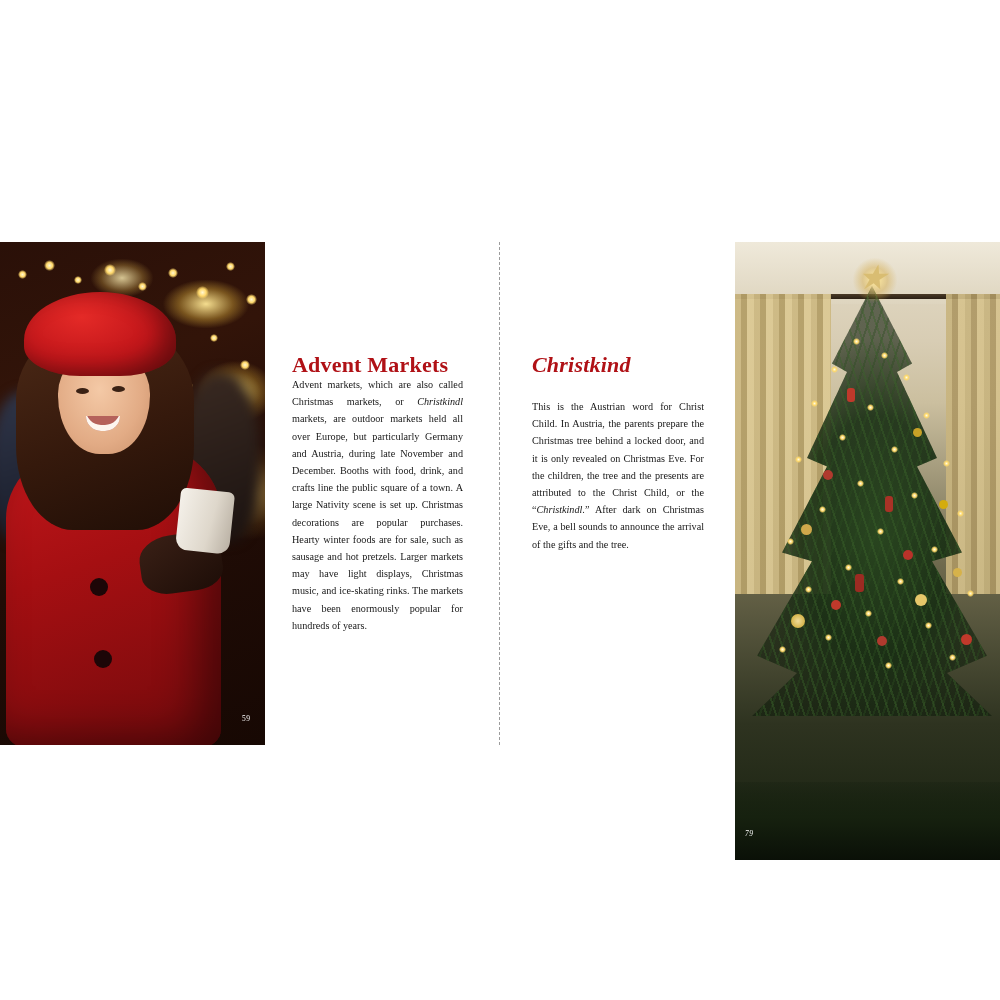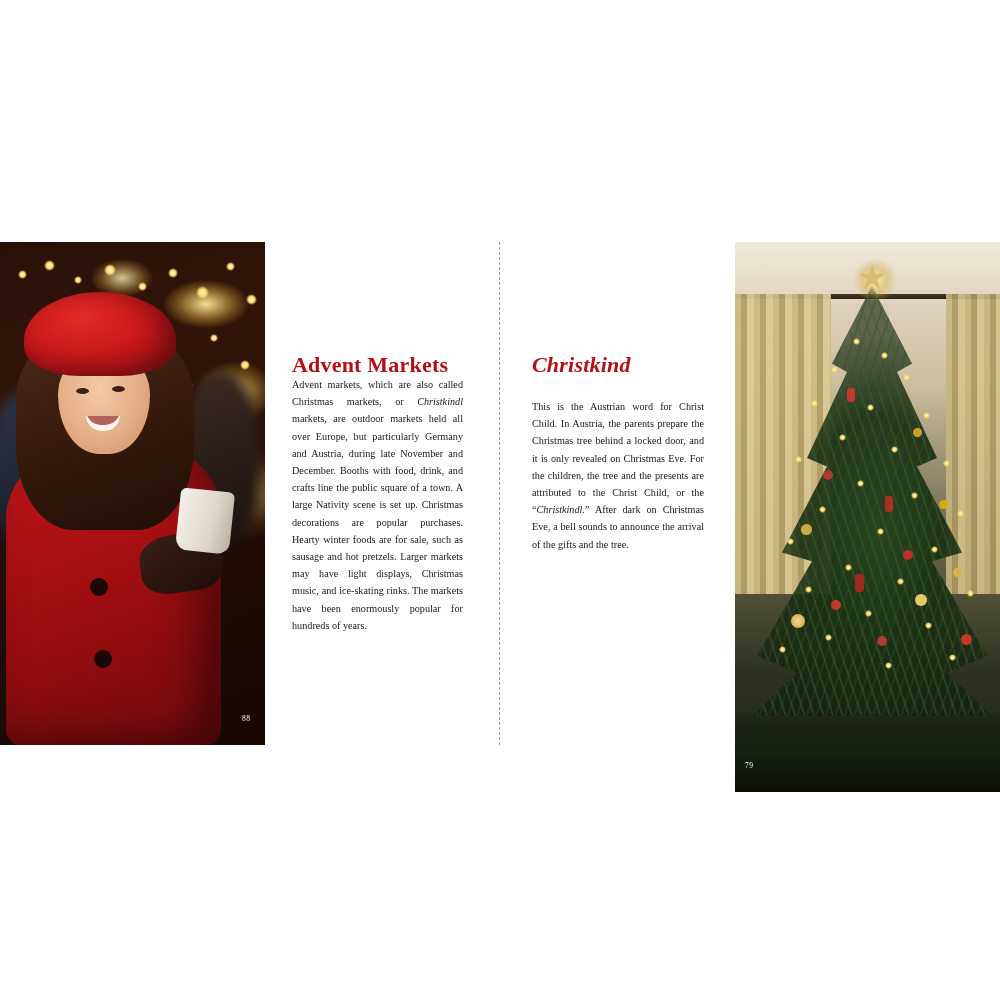--- a/index.html
+++ b/index.html
@@ -221,23 +221,24 @@
     position: absolute;
     left: 32px;
     top: 112px;
     width: 172px;
   }
   .right-col .page-heading { margin-bottom: 22px; }
 
   .photo-right {
     position: relative;
     width: 265px;
-    height: 550px;
+    height: 618px;
     overflow: hidden;
     background: #0d1408;
+    font-style: italic;
   }
   .photo-right .room {
     position: absolute;
     inset: 0;
     background:
       linear-gradient(180deg, #e4dcc8 0%, #d8cdb4 16%, #cbbf9f 26%, #6f6a4e 52%, #2e3320 78%, #17200f 100%);
   }
   .photo-right .ceiling {
     position: absolute;
     left: 0; top: 0; width: 265px; height: 62px;
@@ -342,21 +343,21 @@
       <div class="girl-hair"></div>
       <div class="girl-face">
         <span class="eye l"></span>
         <span class="eye r"></span>
         <span class="smile"></span>
       </div>
       <div class="girl-hat"></div>
       <div class="girl-glove"></div>
       <div class="girl-cup"></div>
 
-      <div class="folio folio-left">88</div>
+      <div class="folio folio-left">59</div>
     </div>
 
     <div class="text-left">
       <div class="left-col">
         <h2 class="page-heading">Advent Markets</h2>
         <p class="body-text">Advent markets, which are also called Christmas markets, or <em>Christkindl</em> markets, are outdoor markets held all over Europe, but particularly Germany and Austria, during late November and December. Booths with food, drink, and crafts line the public square of a town. A large Nativity scene is set up. Christmas decorations are popular purchases. Hearty winter foods are for sale, such as sausage and hot pretzels. Larger markets may have light displays, Christmas music, and ice-skating rinks. The markets have been enormously popular for hundreds of years.</p>
       </div>
     </div>
 
     <div class="gutter"></div>

